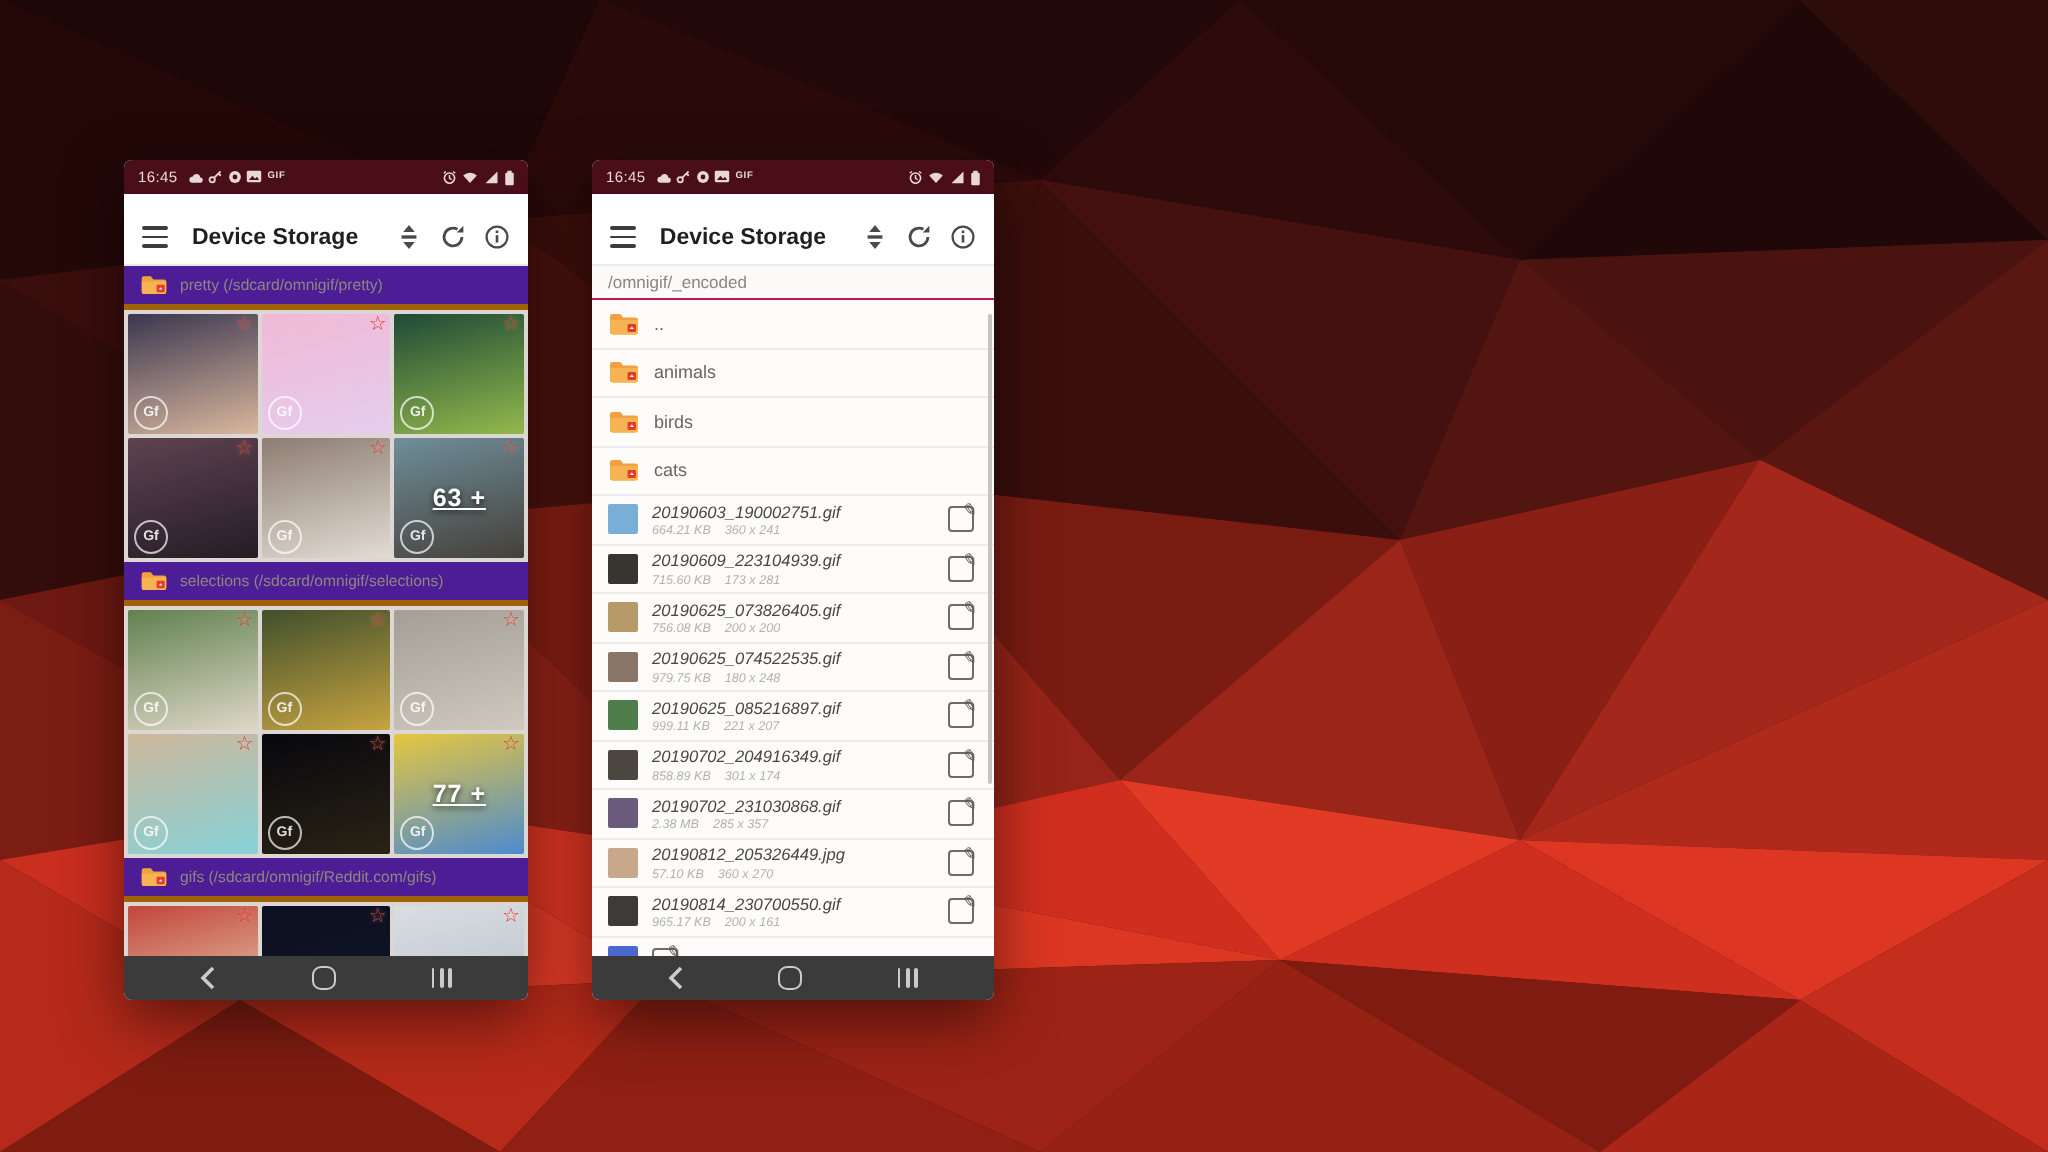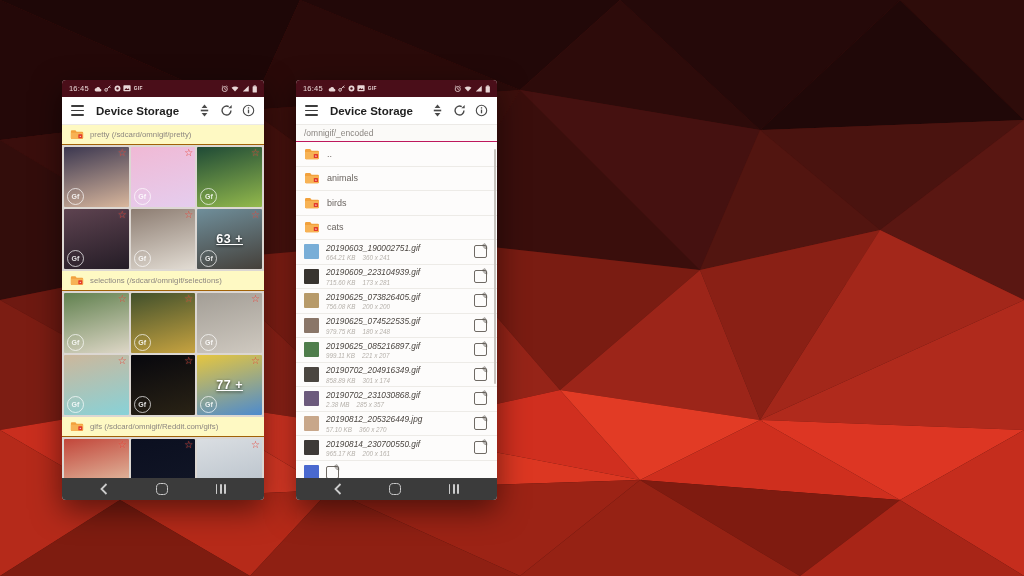--- a/index.html
+++ b/index.html
@@ -20,32 +20,32 @@
 
   .statusbar{height:17px;flex:none;background:#4a0e19;color:#e9d6d6;
     display:flex;align-items:center;padding:0 7px;font-size:7.5px;gap:3px;}
   .sb-time{letter-spacing:.2px;}
   .sb-group{display:flex;align-items:center;gap:2.5px;}
   .sb-left{margin-left:2px;}
   .sb-spacer{flex:1;}
   .sb-gif{font-size:4.8px;font-weight:bold;letter-spacing:.3px;}
 
   .appbar{height:27px;flex:none;background:#fff;display:flex;align-items:center;
-    padding:0 9px;gap:9px;border-bottom:1px solid #eceae7;}
+    padding:0 9px;gap:9px;border-bottom:1px solid #eceae7;margin-top:8px;}
   .burger{width:13px;display:flex;flex-direction:column;gap:2.5px;cursor:pointer;}
   .burger i{height:1.8px;background:#3c3c3c;border-radius:1px;}
   .ab-title{font-size:11.5px;font-weight:bold;color:#1f1f1f;margin-left:3px;flex:none;}
   .ab-spacer{flex:1;}
   .ab-ic{width:13px;height:13px;flex:none;cursor:pointer;}
 
   .content{flex:1;overflow:hidden;background:#dcd7d2;position:relative;}
 
   
-  .sec-header{height:19px;background:#fef9c3;display:flex;align-items:center;gap:6px;
-    padding:0 8px;border-bottom:1px solid #a16207;cursor:pointer;}
+  .sec-header{height:19px;background:#4c1d95;display:flex;align-items:center;gap:6px;
+    padding:0 8px;border-bottom:3px solid #a16207;cursor:pointer;}
   .sec-header svg{flex:none;}
   .sec-label{font-size:7.8px;color:#8d8780;white-space:nowrap;overflow:hidden;}
   .grid{display:grid;grid-template-columns:repeat(3,1fr);gap:2px;padding:2px;background:#dcd7d2;}
   .tile{height:60px;position:relative;overflow:hidden;border-radius:1px;cursor:pointer;}
   .tile .star{position:absolute;top:0;right:2px;font-size:10px;line-height:1.1;color:#e6382b;
     text-shadow:0 0 2px rgba(255,255,255,.35);}
   .tile .wm{position:absolute;left:3px;bottom:2px;width:15px;height:15px;border-radius:50%;
     border:1.5px solid rgba(255,255,255,.7);display:flex;align-items:center;justify-content:center;
     font-size:7px;font-weight:bold;color:rgba(255,255,255,.85);}
   .tile .badge{position:absolute;inset:0;display:flex;align-items:center;justify-content:center;

